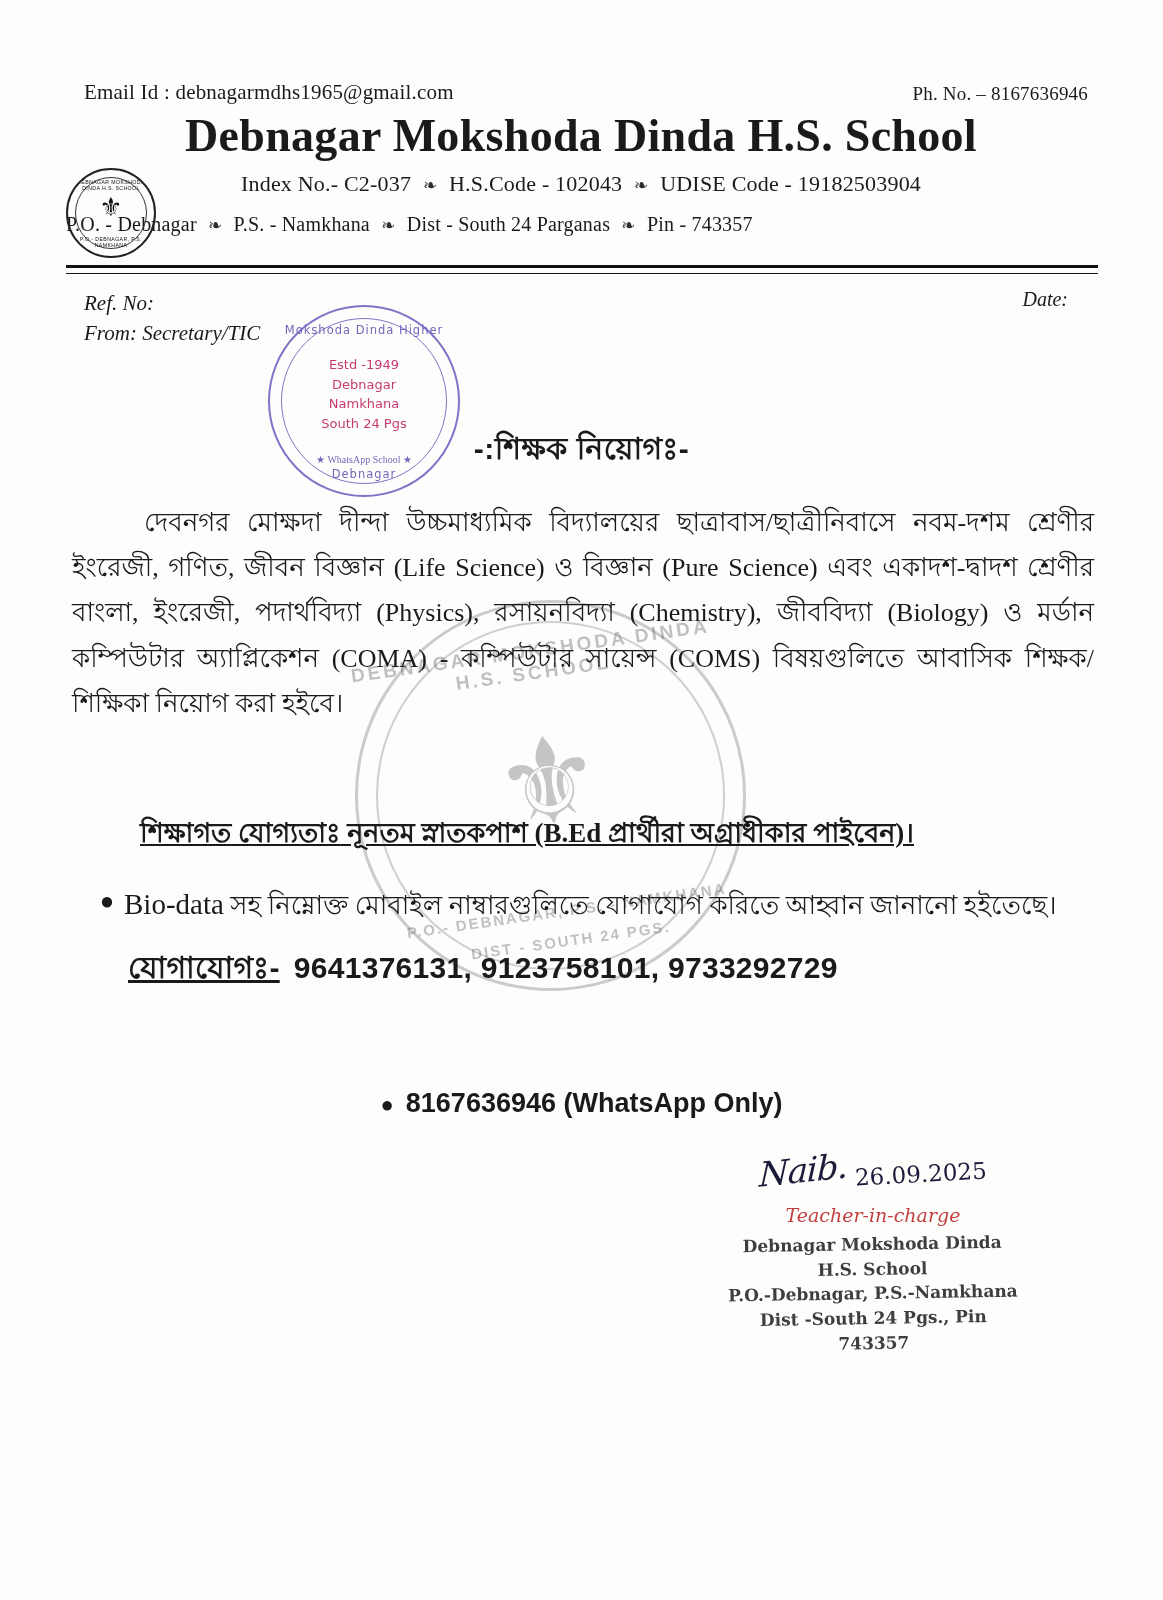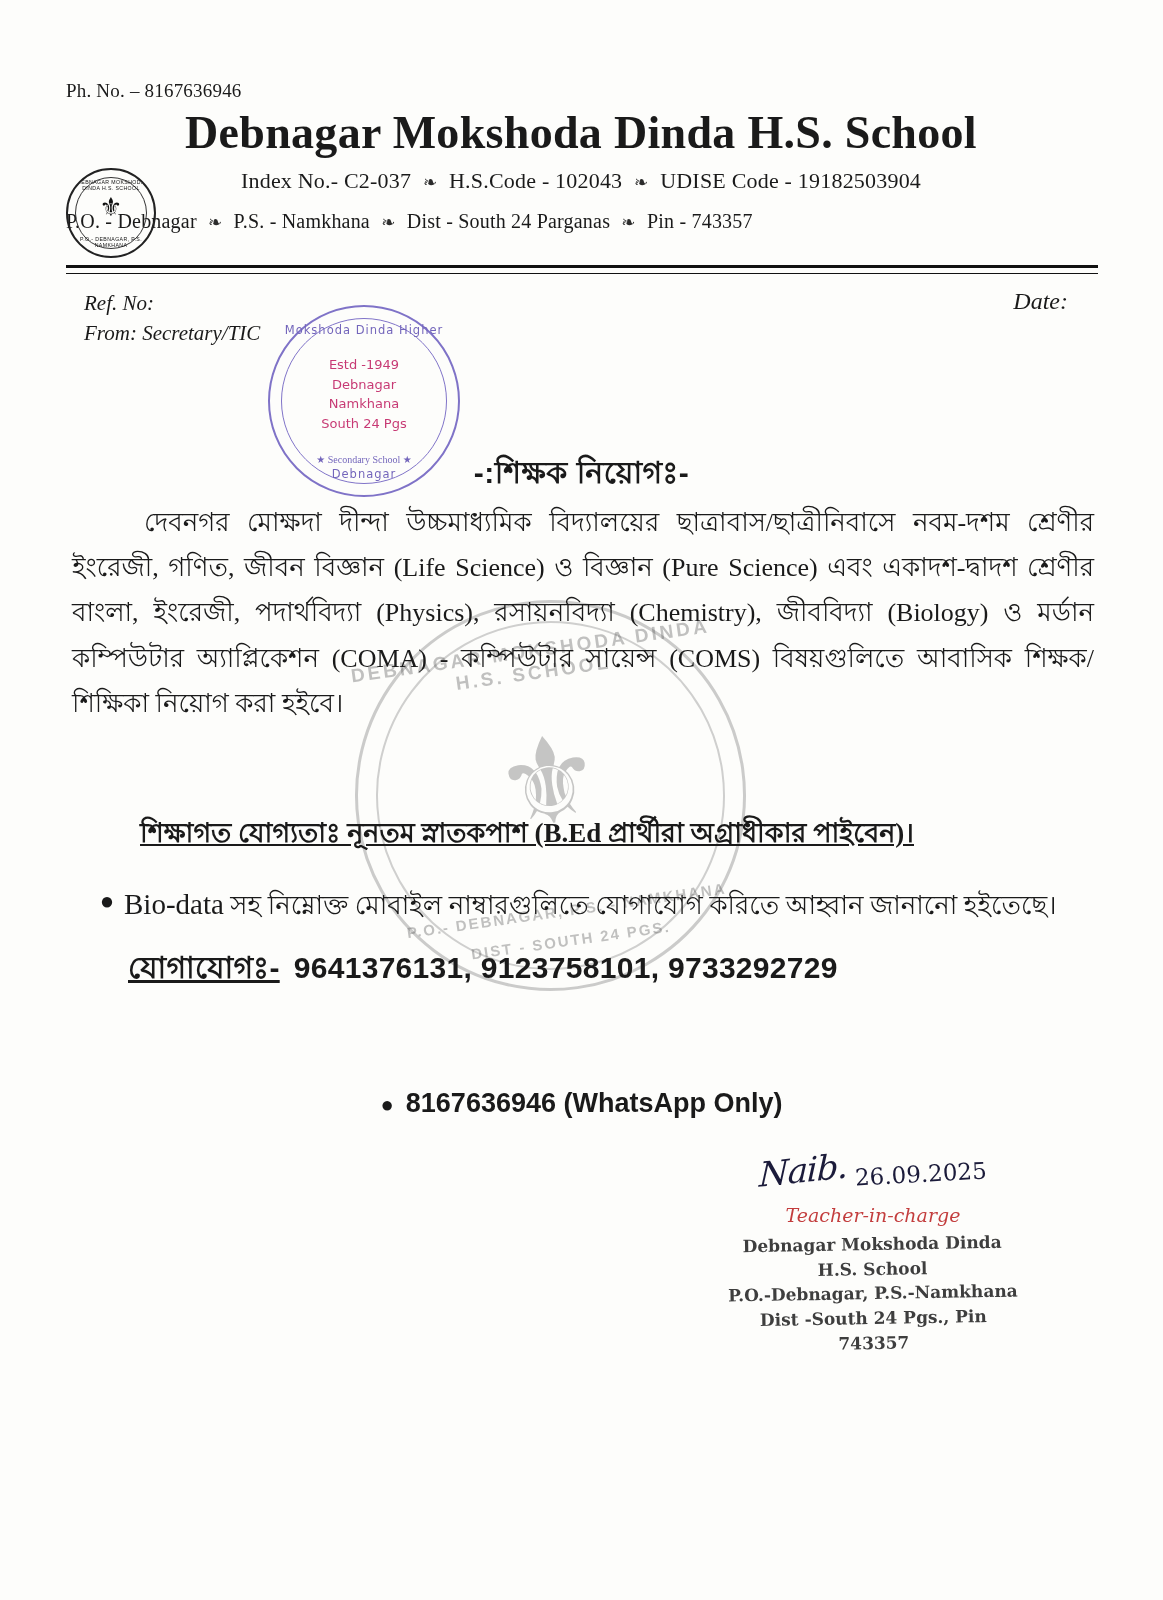--- a/index.html
+++ b/index.html
@@ -83,21 +83,21 @@
     top: 288px;
     font-style: italic;
     font-size: 21px;
     line-height: 1.45;
   }
   .date-block {
     position: absolute;
     right: 95px;
     top: 288px;
     font-style: italic;
-    font-size: 24px;
+    font-size: 20px;
   }
 
   
   .seal {
     position: absolute;
     left: 268px;
     top: 305px;
     width: 188px;
     height: 188px;
     border-radius: 50%;
@@ -208,21 +208,21 @@
     color: rgba(70,70,70,.33);
   }
   .wm-arc.top { top: 36px; }
   .wm-arc.mid { top: 300px; font-size: 15px; letter-spacing: 2px; }
   .wm-arc.bottom { top: 330px; font-size: 15px; letter-spacing: 2px; }
 
   
   .subject-heading {
     position: absolute;
     left: 0; right: 0;
-    top: 449px;
+    top: 425px;
     text-align: center;
     font-family: "Liberation Sans", sans-serif;
     font-weight: bold;
     font-size: 30px;
     letter-spacing: .5px;
   }
 
   .para {
     position: absolute;
     left: 72px;
@@ -336,20 +336,21 @@
     transform: rotate(-1deg);
   }
 </style>
 </head>
 <body>
 
 <div class="page">
 
   <div class="letterhead">
     <div class="top-contacts">
+      <div class="email-id">Email Id : debnagarmdhs1965@gmail.com</div>
       <div class="phone-no">Ph. No. – 8167636946</div>
     </div>
     <div class="school-name">Debnagar Mokshoda Dinda H.S. School</div>
     <div class="codes-line">
       <span>Index No.- C2-037</span>
       <span class="sep">❧</span>
       <span>H.S.Code - 102043</span>
       <span class="sep">❧</span>
       <span>UDISE Code - 19182503904</span>
     </div>
@@ -380,21 +381,21 @@
   <div class="date-block">Date:</div>
 
   <div class="seal">
     <div class="seal-arc-top">Mokshoda Dinda Higher</div>
     <div class="seal-center">
       <div>Estd -1949</div>
       <div>Debnagar</div>
       <div>Namkhana</div>
       <div>South 24 Pgs</div>
     </div>
-    <div class="seal-star">★ Secondary School ★</div>
+    <div class="seal-star">★ WhatsApp School ★</div>
     <div class="seal-arc-bottom">Debnagar</div>
   </div>
 
   <div class="watermark">
     <div class="wm-arc top">DEBNAGAR MOKSHODA DINDA H.S. SCHOOL</div>
     <div class="wm-emblem">⚜</div>
     <div class="wm-arc mid">P.O.- DEBNAGAR, P.S. - NAMKHANA</div>
     <div class="wm-arc bottom">DIST - SOUTH 24 PGS.</div>
   </div>
 

